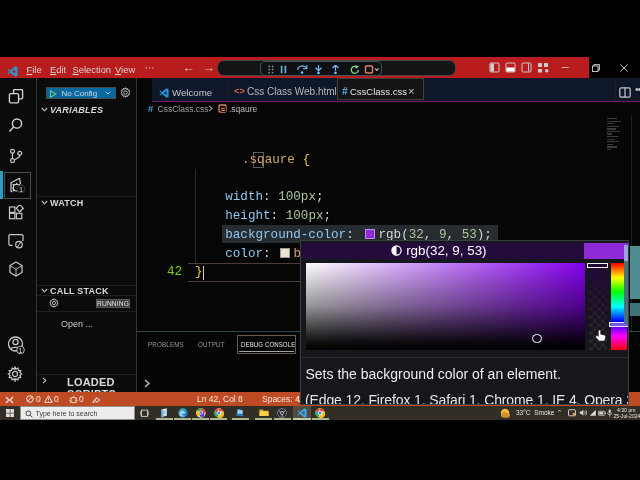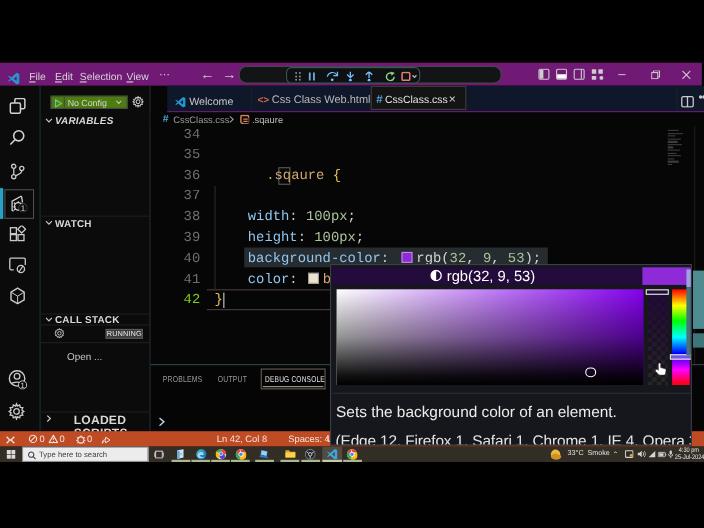--- a/index.html
+++ b/index.html
@@ -5,21 +5,21 @@
   html,body{margin:0;padding:0;background:#000;}
   #stage{position:relative;width:640px;height:480px;background:#000;overflow:hidden;
     font-family:"Liberation Sans",sans-serif;}
   .abs{position:absolute;}
   .mono{font-family:"Liberation Mono",monospace;}
 </style>
 </head>
 <body>
 <div id="stage">
 
-  <div class="abs" id="titlebar" style="left:0;top:57px;width:638px;height:21px;background:#701a75;">
+  <div class="abs" id="titlebar" style="left:0;top:57px;width:589px;height:21px;background:#b91c1c;">
     <svg class="abs" style="left:7px;top:8.5px;" width="11" height="11" viewBox="0 0 100 100">
       <path fill="#2796ce" d="M74 2 L96 12 L96 88 L74 98 L30 60 L12 74 L3 69 L24 50 L3 31 L12 26 L30 40 Z M74 30 L48 50 L74 70 Z"></path>
     </svg>
     <div class="abs" style="left:26.5px;top:6.5px;font-size:9.4px;color:#d4d4d4;"><u>F</u>ile</div>
     <div class="abs" style="left:50px;top:6.5px;font-size:9.4px;color:#d4d4d4;"><u>E</u>dit</div>
     <div class="abs" style="left:72.5px;top:6.5px;font-size:9.4px;color:#d4d4d4;"><u>S</u>election</div>
     <div class="abs" style="left:115px;top:6.5px;font-size:9.4px;color:#d4d4d4;"><u>V</u>iew</div>
     <div class="abs" style="left:144.5px;top:5px;font-size:10px;color:#cccccc;">⋯</div>
     <div class="abs" style="left:182px;top:3px;font-size:13px;color:#c8c8c8;">←</div>
     <div class="abs" style="left:202px;top:3px;font-size:13px;color:#c8c8c8;">→</div>
@@ -160,21 +160,21 @@
       <circle cx="13.5" cy="14" r="3.8" fill="#0b0b0c" stroke="#c9c9c9" stroke-width="0.9"></circle>
       <text x="13.5" y="16.5" font-size="7" fill="#dddddd" text-anchor="middle" font-family="Liberation Sans">1</text>
     </svg>
 
     <svg class="abs" style="left:7px;top:288px;" width="16" height="16" viewBox="0 0 24 24">
       <path fill="none" stroke="#c9c9c9" stroke-width="1.8" d="M12 8.2 a3.8 3.8 0 1 0 0 7.6 a3.8 3.8 0 1 0 0-7.6 M12 1.5 l1.2 3.2 3.1-1.4 0.9 3.3 3.4 0.3-1.3 3.1 2.7 2 -2.7 2 1.3 3.1-3.4 0.3-0.9 3.3-3.1-1.4-1.2 3.2-1.2-3.2-3.1 1.4-0.9-3.3-3.4-0.3 1.3-3.1-2.7-2 2.7-2-1.3-3.1 3.4-0.3 0.9-3.3 3.1 1.4 z"></path>
     </svg>
   </div>
   <div class="abs" id="sidebar" style="left:37px;top:78px;width:99px;height:314px;background:#0b0b0c;border-right:1px solid #26393c;font-size:9px;color:#cccccc;">
 
-    <div class="abs" style="left:8.5px;top:8.5px;width:70px;height:12px;border:1px solid #484848;background:#4d7c0f;box-sizing:border-box;">
+    <div class="abs" style="left:8.5px;top:8.5px;width:70px;height:12px;border:1px solid #484848;background:#0369a1;box-sizing:border-box;">
       <svg class="abs" style="left:2px;top:2px;" width="8" height="8" viewBox="0 0 8 8">
           <path d="M1.5 0.8 L6.8 4 L1.5 7.2 Z" fill="none" stroke="#75c380" stroke-width="1.1"></path>
         </svg>
       <div class="abs" style="left:11.5px;top:0;width:1px;height:10px;background:#484848;"></div>
       <div class="abs" style="left:15px;top:1.5px;font-size:8px;color:#d6d6d6;white-space:nowrap;">No Config</div>
         <svg class="abs" style="left:58px;top:3.5px;" width="6" height="4" viewBox="0 0 6 4">
           <path d="M0.8 0.8 L3 3 L5.2 0.8" fill="none" stroke="#c5c5c5" stroke-width="1"></path>
         </svg>
     </div>
     <svg class="abs" style="left:83px;top:9px;" width="11" height="11" viewBox="0 0 24 24">
@@ -253,21 +253,20 @@
 
     <div class="abs" style="left:221.5px;top:225.3px;width:276px;height:17.5px;background:#272c31;"></div>
 
     <div class="abs" style="left:188px;top:263.4px;width:113px;height:1px;background:#4a3e36;"></div>
     <div class="abs" style="left:188px;top:280.8px;width:113px;height:1px;background:#4a3e36;"></div>
 
     <div class="abs" style="left:195px;top:169.4px;width:1px;height:94px;background:#2a2a2a;"></div>
 
     <div class="abs" style="left:252.5px;top:152px;width:11px;height:15.5px;border:1px solid #5c5c5c;box-sizing:border-box;"></div>
 
-    <div class="abs" style="left:137px;top:113px;width:45px;text-align:right;color:#6a7075;line-height:18.8px;">34<br>35<br>36<br>37<br>38<br>39<br>40<br>41</div>
     <div class="abs" style="left:137px;top:263.4px;width:45px;text-align:right;color:#84cc16;line-height:18.8px;">42</div>
 
     <div class="abs" style="left:195px;top:150.6px;line-height:18.8px;white-space:pre;margin-left:47px;"><span style="color:#cfa86d;">.sqaure</span> <span style="color:#e3c356;">{</span></div>
     <div class="abs" style="left:195px;top:188.2px;line-height:18.8px;white-space:pre;"><span style="color:#8fc7f0;">    width</span><span style="color:#cccccc;">:</span> <span style="color:#abc69a;">100px</span><span style="color:#d4d4d4;">;</span></div>
     <div class="abs" style="left:195px;top:207px;line-height:18.8px;white-space:pre;"><span style="color:#8fc7f0;">    height</span><span style="color:#cccccc;">:</span> <span style="color:#abc69a;">100px</span><span style="color:#d4d4d4;">;</span></div>
     <div class="abs" style="left:195px;top:225.8px;line-height:18.8px;white-space:pre;"><span style="color:#8fc7f0;">    background-color</span><span style="color:#cccccc;">:</span></div>
     <div class="abs" style="left:364.5px;top:228.5px;width:10px;height:10.5px;background:#8e2bd6;border:1px solid #c08ae0;box-sizing:border-box;"></div>
     <div class="abs" style="left:378.5px;top:225.8px;line-height:18.8px;white-space:pre;"><span style="color:#d4d4d4;">rgb(</span><span style="color:#abc69a;">32</span><span style="color:#d4d4d4;">, </span><span style="color:#abc69a;">9</span><span style="color:#d4d4d4;">, </span><span style="color:#abc69a;">53</span><span style="color:#d4d4d4;">);</span></div>
     <div class="abs" style="left:195px;top:244.6px;line-height:18.8px;white-space:pre;"><span style="color:#8fc7f0;">    color</span><span style="color:#cccccc;">:</span></div>
     <div class="abs" style="left:279.5px;top:247.5px;width:10px;height:10.5px;background:#efe3cd;border:1px solid #9a9a9a;box-sizing:border-box;"></div>

